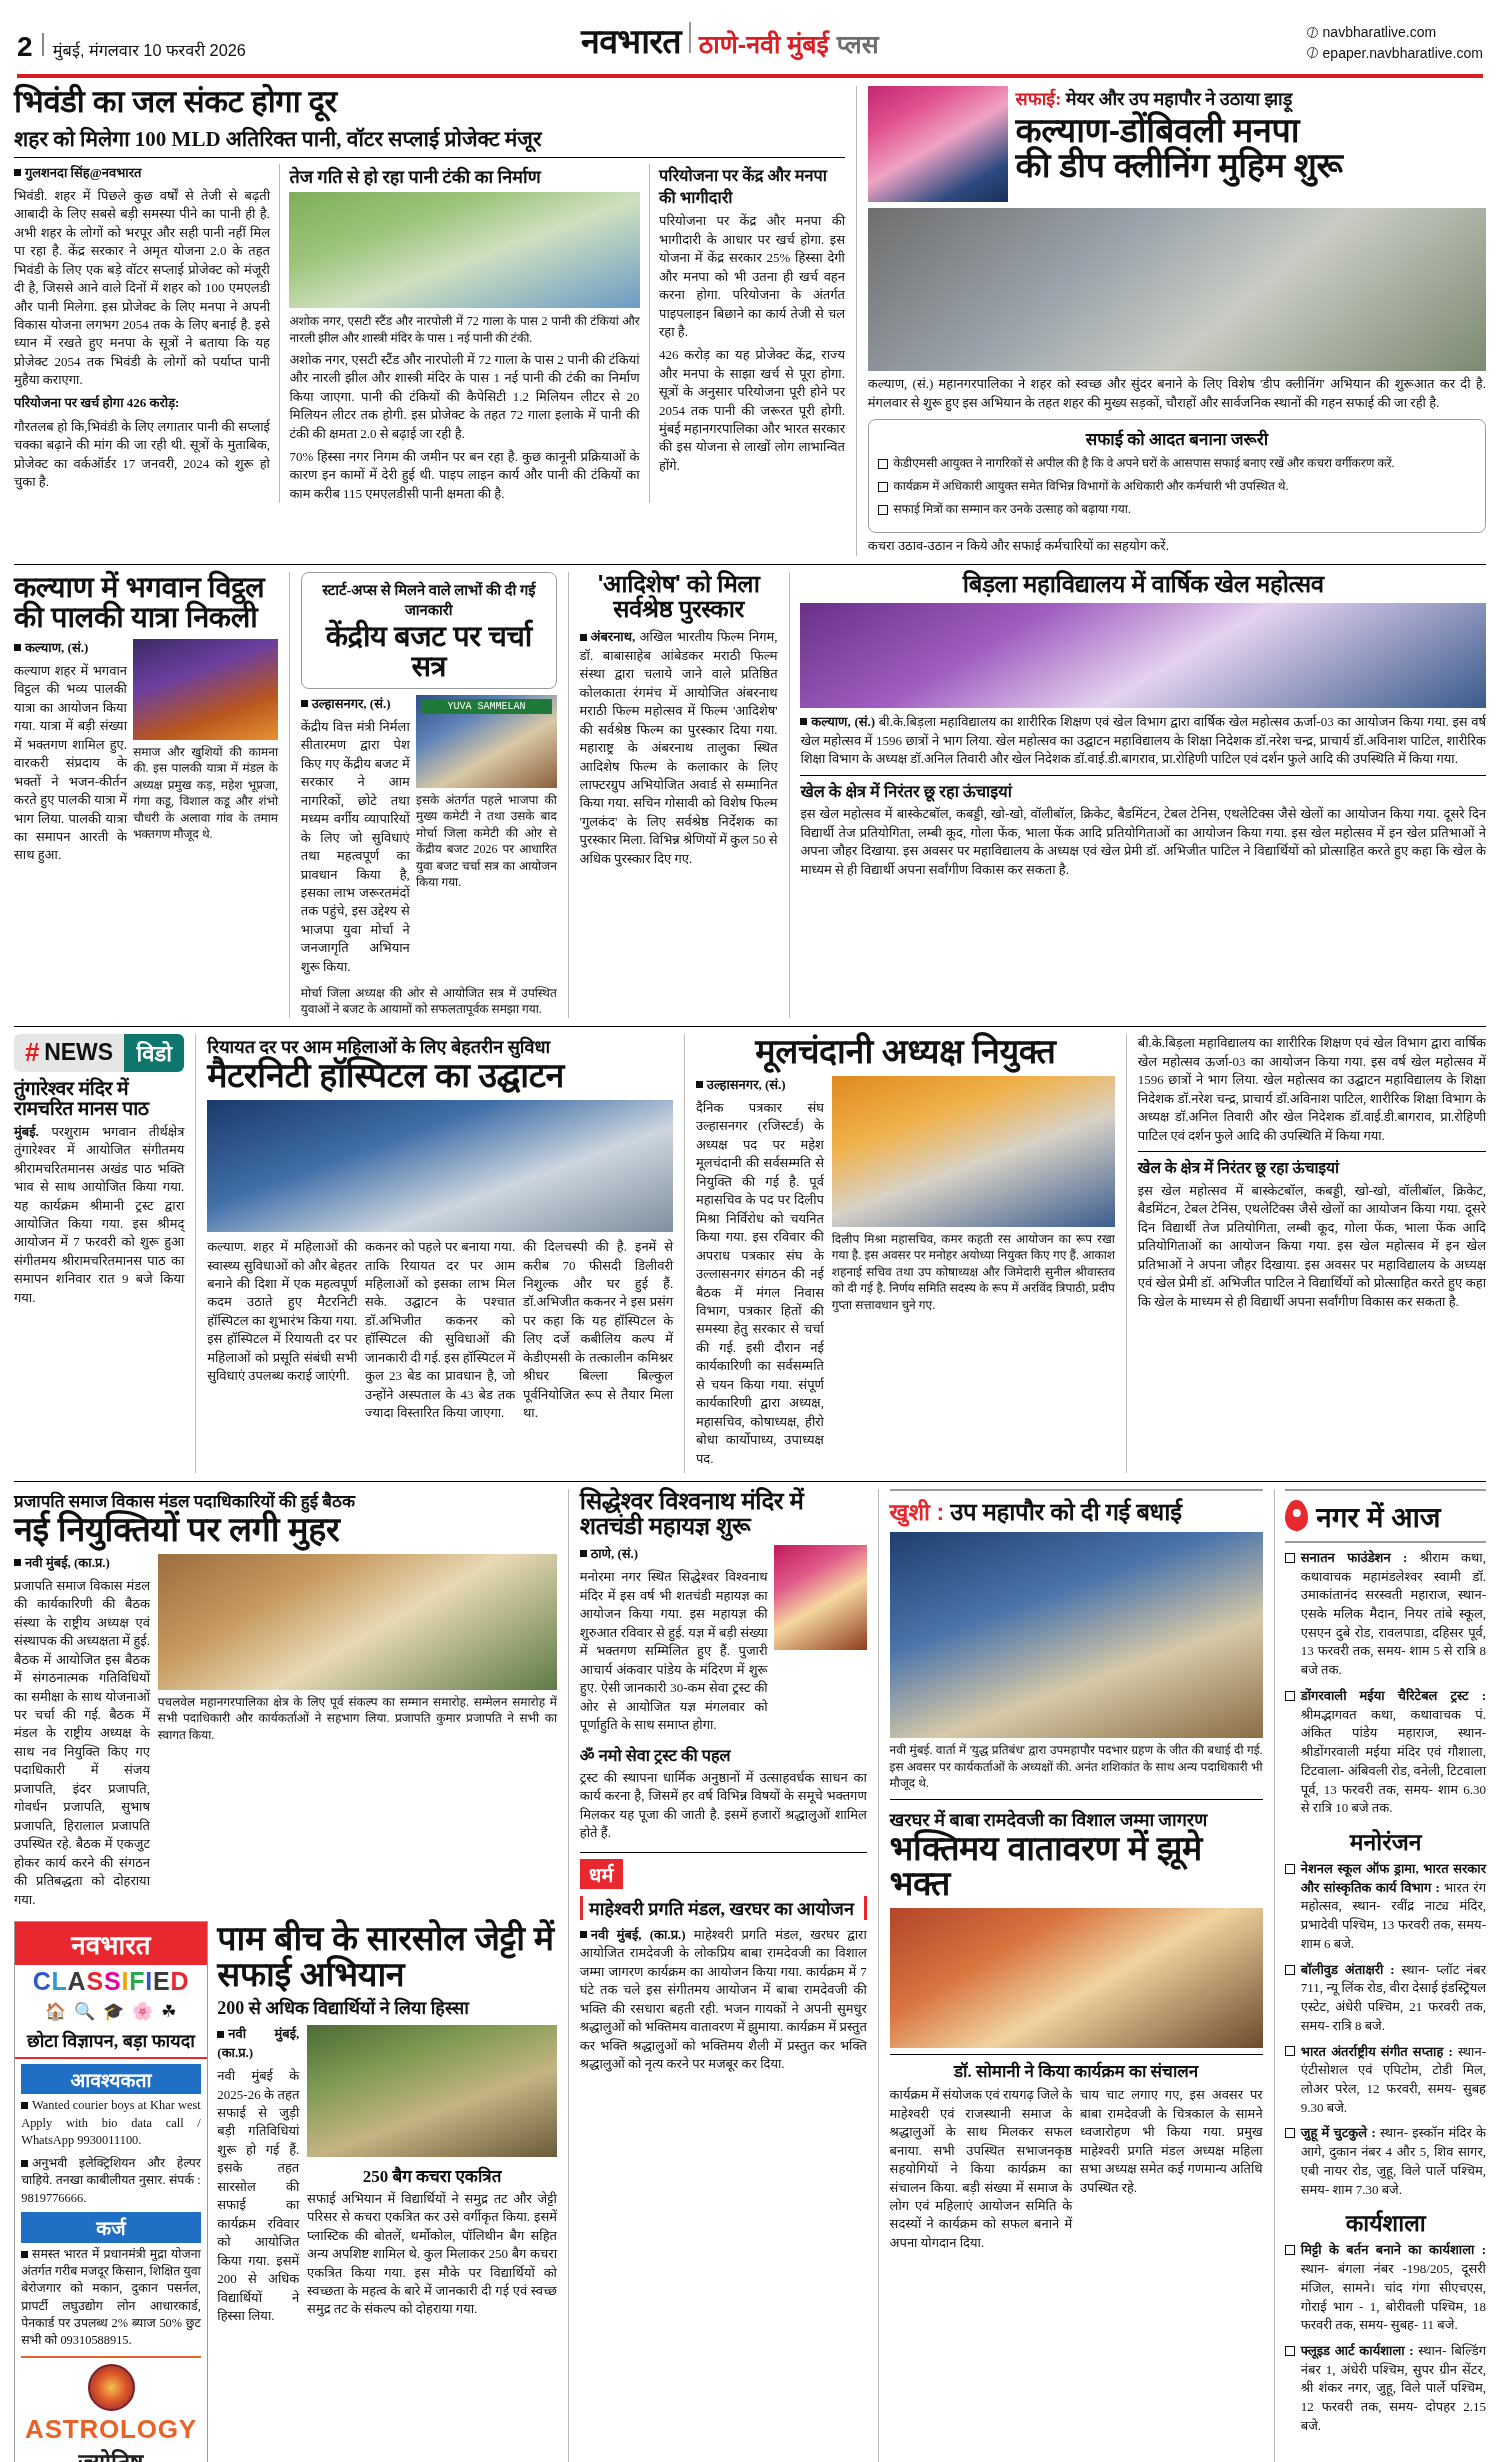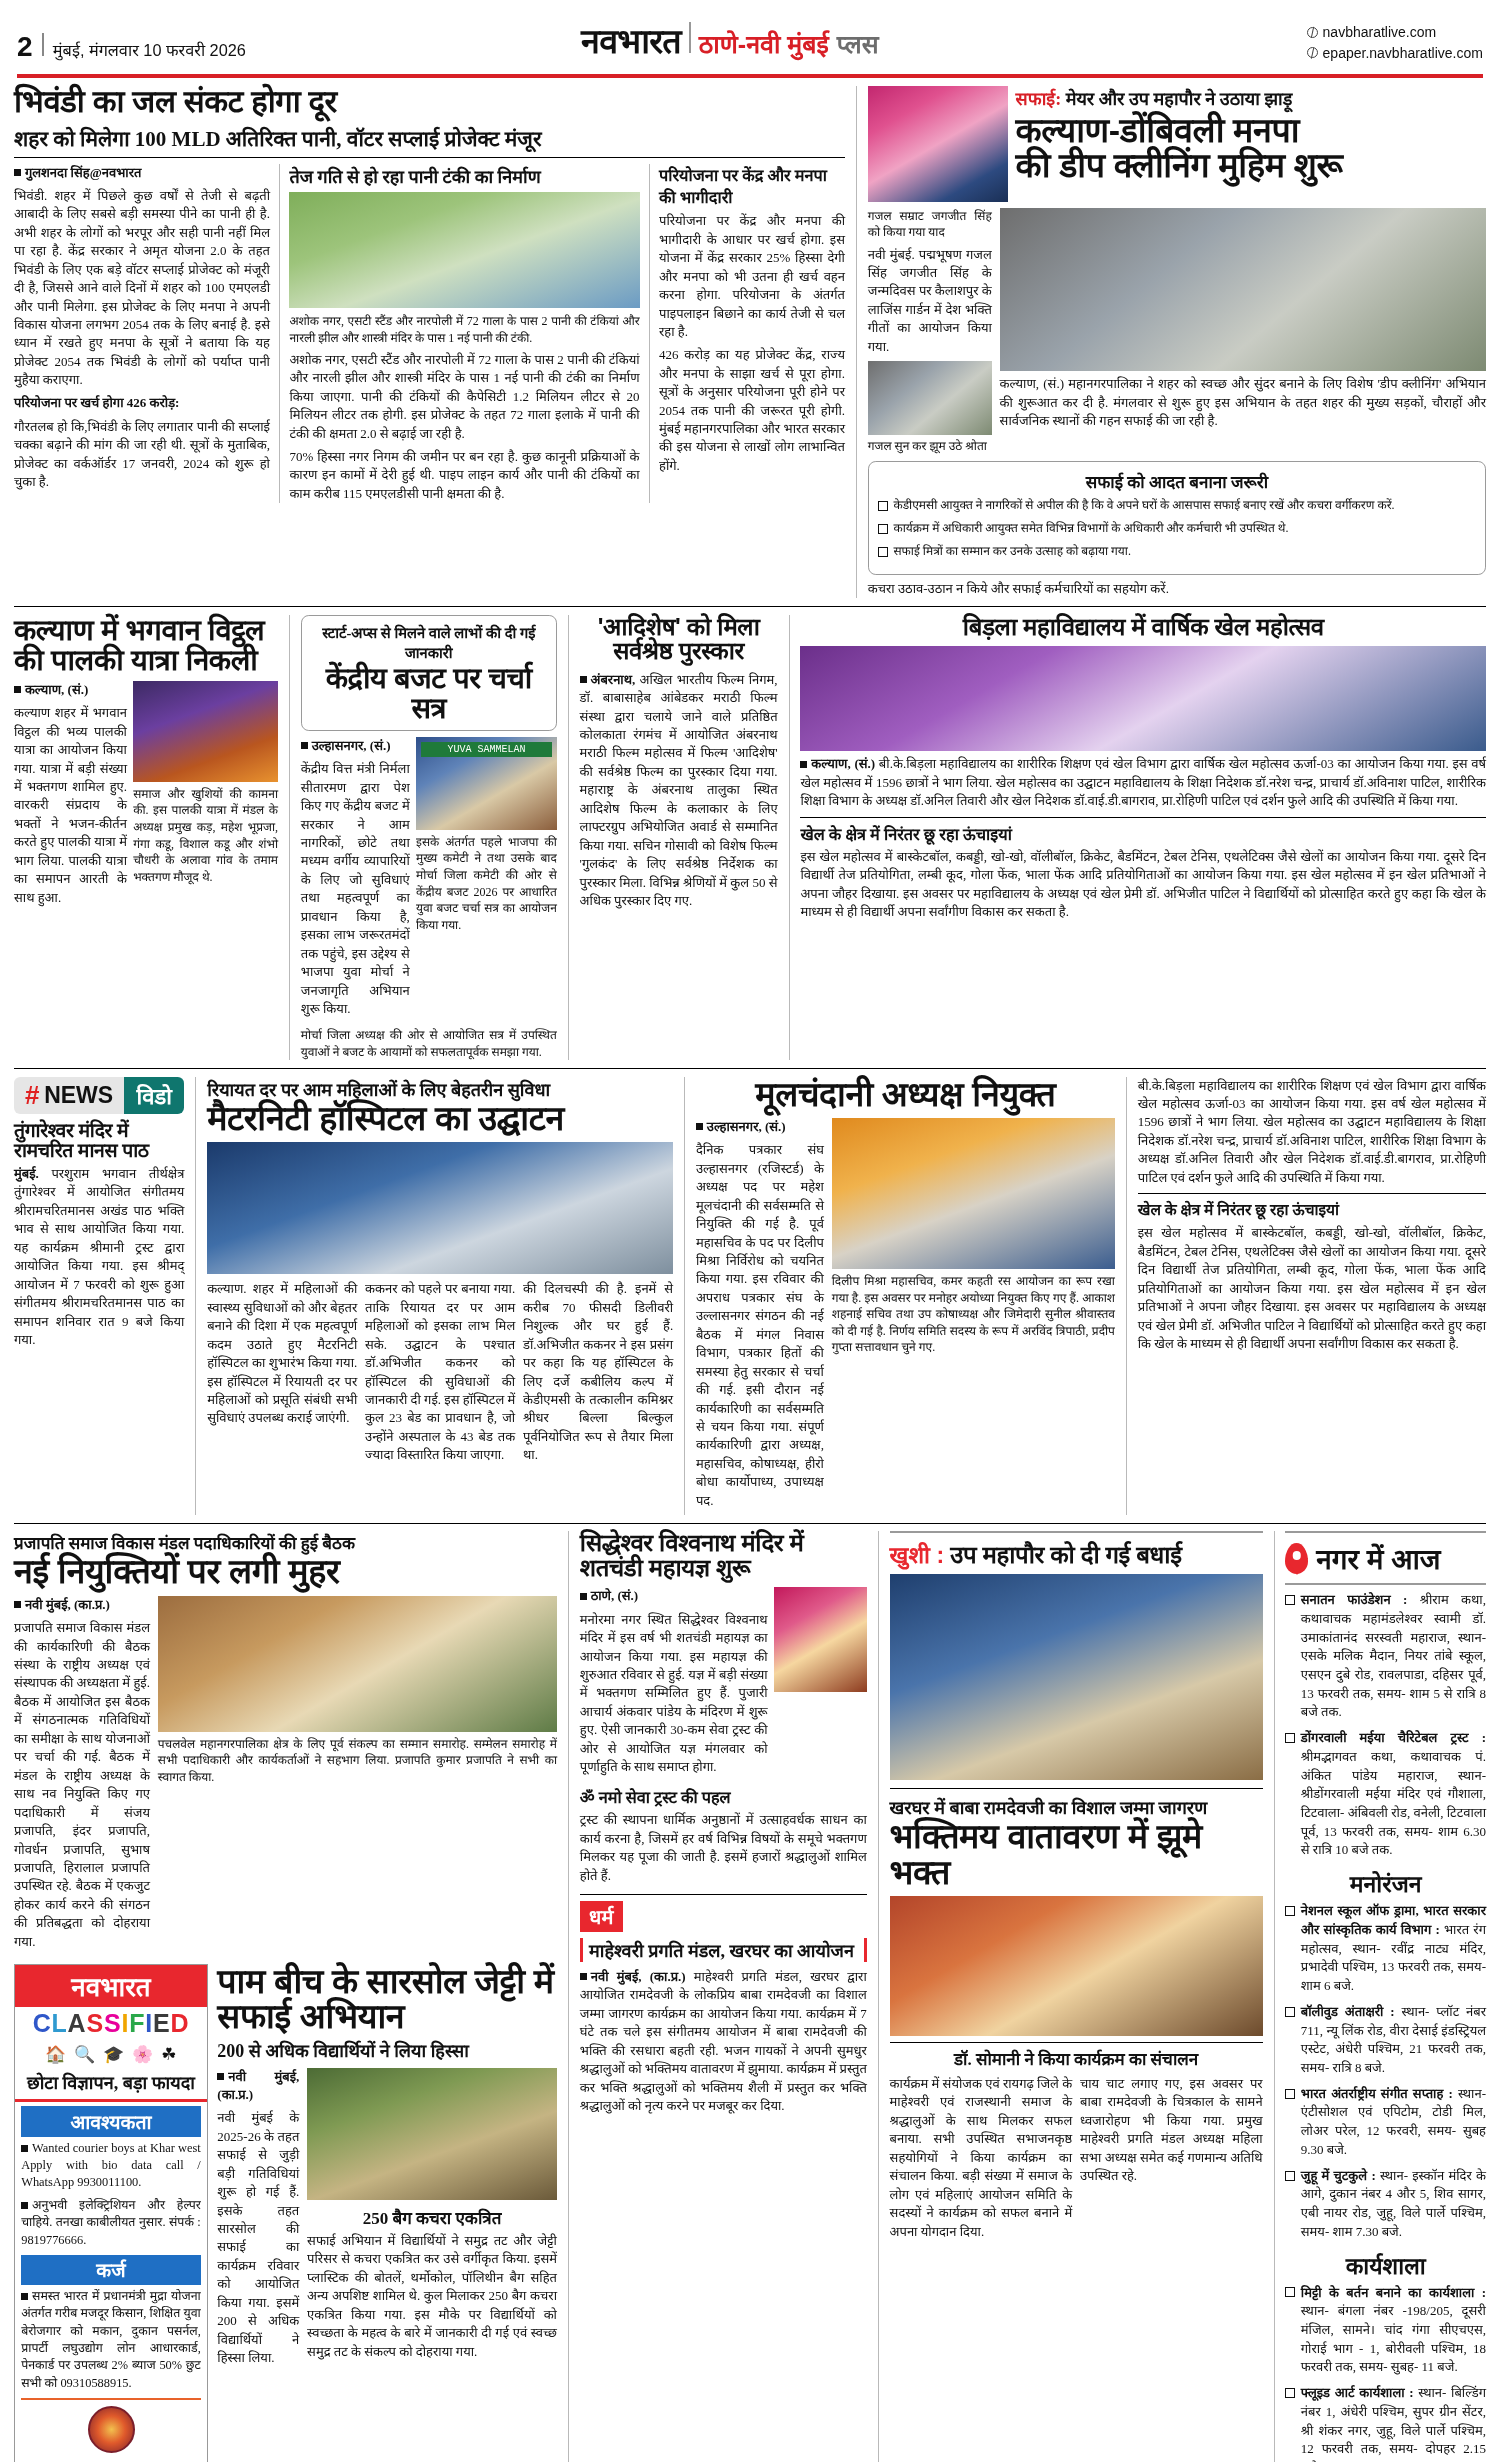--- a/index.html
+++ b/index.html
@@ -187,26 +187,20 @@
           <div class="kicker" style="font-size:18px; margin-bottom:3.1px;">
             <span class="kicker-red">सफाई:</span>
             <span>मेयर और उप महापौर ने उठाया झाड़ू</span>
           </div>
           <h1 class="head h-xl">कल्याण-डोंबिवली मनपा</h1>
           <h1 class="head h-xl">की डीप क्लीनिंग मुहिम शुरू</h1>
         </div>
       </div>
 
       <div class="row" style="margin-top:6.2px; gap:7.8px;">
-        <div style="flex:0 0 124px">
-          <div class="cap">गजल सम्राट जगजीत सिंह को किया गया याद</div>
-          <div class="body" style="margin-top:4.7px;">नवी मुंबई. पद्मभूषण गजल सिंह जगजीत सिंह के जन्मदिवस पर कैलाशपुर के लाजिंस गार्डन में देश भक्ति गीतों का आयोजन किया गया.</div>
-          <div class="photo p3" style="height:74px; margin-top:4.7px;"></div>
-          <div class="cap" style="margin-top:3.1px;">गजल सुन कर झूम उठे श्रोता</div>
-        </div>
         <div style="flex:1">
           <div class="photo p3" style="height:163px; margin-bottom:4.7px;"></div>
           <div class="body">कल्याण, (सं.) महानगरपालिका ने शहर को स्वच्छ और सुंदर बनाने के लिए विशेष 'डीप क्लीनिंग' अभियान की शुरूआत कर दी है. मंगलवार से शुरू हुए इस अभियान के तहत शहर की मुख्य सड़कों, चौराहों और सार्वजनिक स्थानों की गहन सफाई की जा रही है.</div>
         </div>
       </div>
 
       <div class="boxed" style="margin-top:6.2px">
         <div class="subhead" style="text-align:center; font-size:17px; margin-bottom:4.7px;">सफाई को आदत बनाना जरूरी</div>
         <div class="bul">
             <span class="chk"></span>
@@ -447,20 +441,21 @@
 
     <div class="vline"></div>
 
     <div style="flex:0 0 373px">
       <div class="rule-grey"></div>
       <div style="display:flex; align-items:baseline; gap:6.2px; margin:4.7px 0;">
         <span class="tag-khushi">खुशी :</span>
         <h1 class="head h-m">उप महापौर को दी गई बधाई</h1>
       </div>
       <div class="photo p12" style="height:206px;"></div>
+      <div class="cap" style="margin-top:3.9px;">नवी मुंबई. वार्ता में 'युद्ध प्रतिबंध' द्वारा उपमहापौर पदभार ग्रहण के जीत की बधाई दी गई. इस अवसर पर कार्यकर्ताओं के अध्यक्षों की. अनंत शशिकांत के साथ अन्य पदाधिकारी भी मौजूद थे.</div>
 
       <div style="margin-top:7.8px; border-top:0.8px solid #000; padding-top:6.2px;">
         <div class="subhead" style="font-size:18px;">खरघर में बाबा रामदेवजी का विशाल जम्मा जागरण</div>
         <h1 class="head h-xl">भक्तिमय वातावरण में झूमे भक्त</h1>
         <div class="photo p9" style="height:140px; margin-top:6.2px;"></div>
         <div class="subhead" style="text-align:center; font-size:17px; margin-top:6.2px; border-top:0.8px solid #000; padding-top:3.9px;">डॉ. सोमानी ने किया कार्यक्रम का संचालन</div>
         <div class="row" style="margin-top:4.7px; gap:7.8px;">
           <div style="flex:1" class="body">कार्यक्रम में संयोजक एवं रायगढ़ जिले के माहेश्वरी एवं राजस्थानी समाज के श्रद्धालुओं के साथ मिलकर सफल बनाया. सभी उपस्थित सभाजनकृष्ठ सहयोगियों ने किया कार्यक्रम का संचालन किया. बड़ी संख्या में समाज के लोग एवं महिलाएं आयोजन समिति के सदस्यों ने कार्यक्रम को सफल बनाने में अपना योगदान दिया.</div>
           <div style="flex:1" class="body">चाय चाट लगाए गए, इस अवसर पर बाबा रामदेवजी के चित्रकाल के सामने ध्वजारोहण भी किया गया. प्रमुख माहेश्वरी प्रगति मंडल अध्यक्ष महिला सभा अध्यक्ष समेत कई गणमान्य अतिथि उपस्थित रहे.</div>
         </div>

